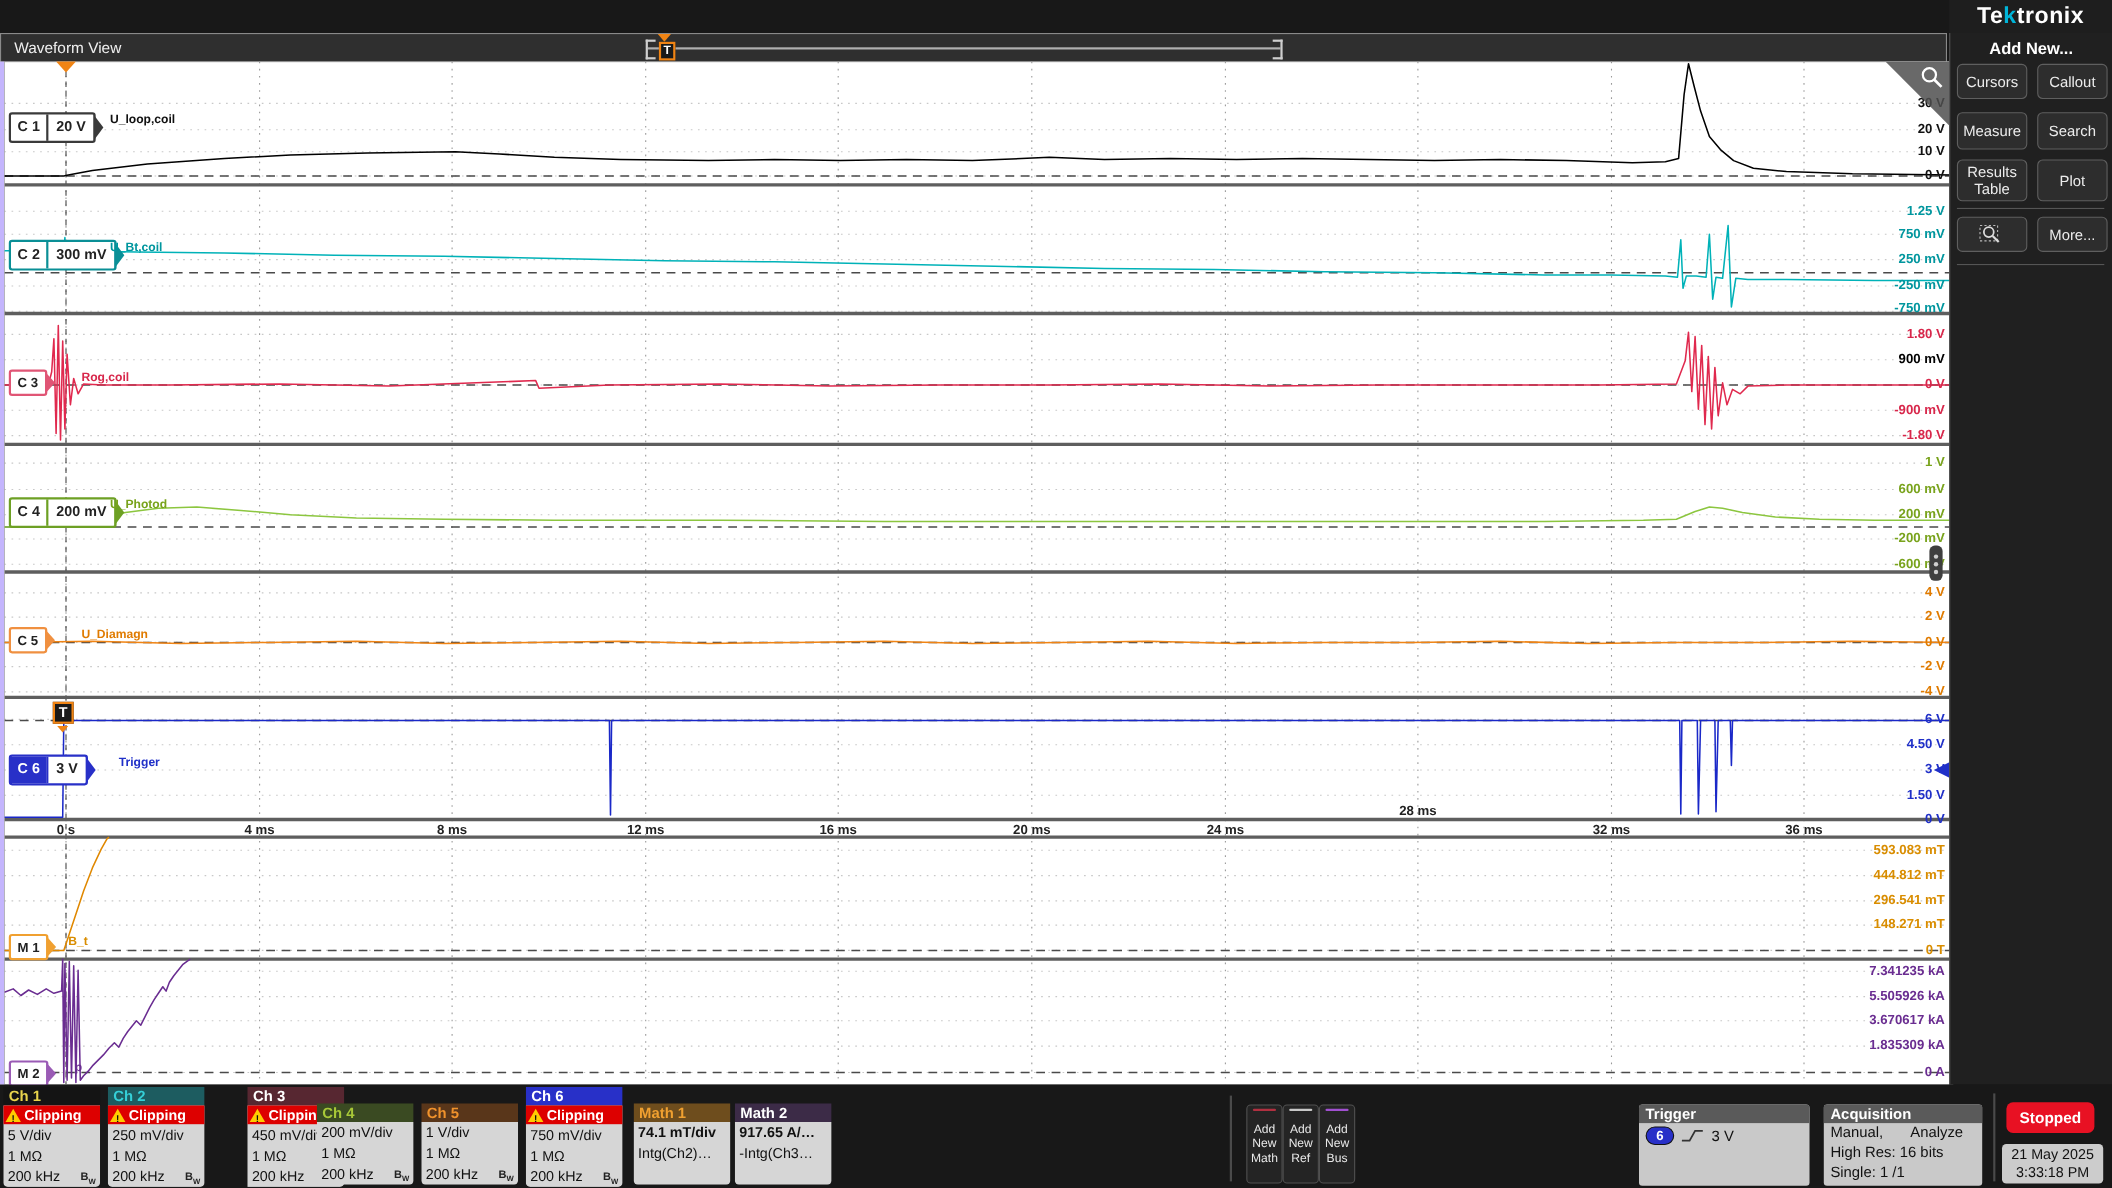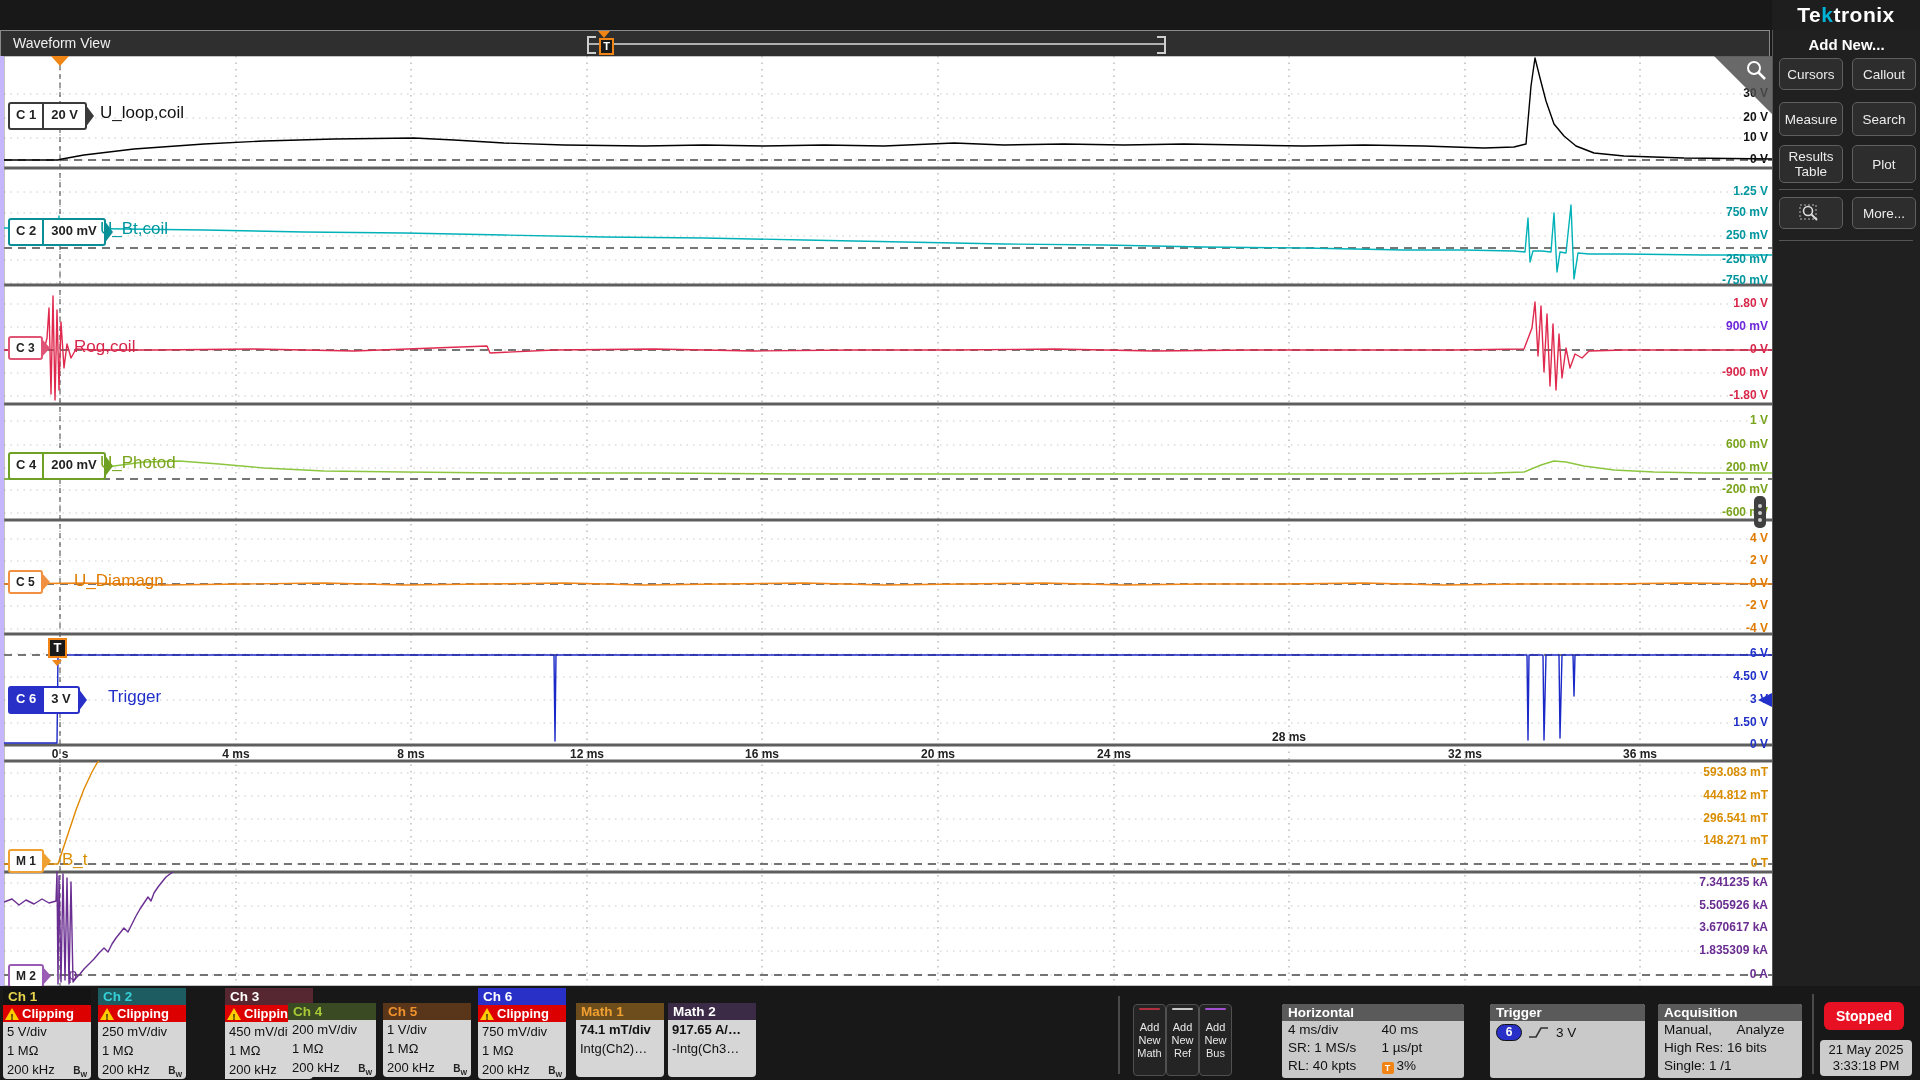--- a/index.html
+++ b/index.html
@@ -23,21 +23,21 @@
   .bracket.r{right:-2px;border-right:2px solid #cfcfcf;}
   .tbadge{position:absolute;box-sizing:border-box;background:#1a1a1a;border:2px solid #f08414;
           color:#fff;font-weight:bold;text-align:center;}
   .tri-down{position:absolute;width:0;height:0;border-left:7px solid transparent;border-right:7px solid transparent;border-top:8px solid #f08414;}
   
   #plot{position:absolute;left:0;top:56px;width:1772px;height:930px;background:#ffffff;
         border-left:4px solid #c4b5fd;box-sizing:border-box;}
   #plot svg{position:absolute;left:0;top:0;}
   .tick{position:absolute;left:1628px;width:136px;text-align:right;font-size:12px;font-weight:bold;white-space:nowrap;}
   .tlabel{position:absolute;width:64px;text-align:center;font-size:12px;font-weight:bold;color:#222;}
-  .cname{position:absolute;font-size:17px;font-weight:normal;white-space:nowrap;}
+  .cname{position:absolute;font-size:11px;font-weight:bold;white-space:nowrap;}
   .cbadge{position:absolute;display:flex;align-items:stretch;background:#fff;border-radius:3px;
           font-weight:bold;font-size:13px;}
   .cbadge .bid{padding:3px 6px;}
   .cbadge .bscale{border-left-style:solid;border-left-width:2px;padding:3px 7px;}
   .cbadge .tip{width:0;height:0;align-self:center;}
   #zoom-corner{position:absolute;right:0;top:0;width:58px;height:58px;background:#4f4f4fd9;
                clip-path:polygon(0 0,100% 0,100% 100%);}
   #zoom-corner svg{left:auto;right:3px;top:3px;}
   .lvl-arrow{position:absolute;width:0;height:0;border-top:8px solid transparent;border-bottom:8px solid transparent;border-right:16px solid #2030c8;}
   #drag-handle{position:absolute;left:1750px;top:440px;width:12px;height:32px;background:#3f3f3f;border-radius:5px;padding-top:5px;box-sizing:border-box;}
@@ -174,21 +174,21 @@
       <div class="tick" style="top: 30px; color: rgb(17, 17, 17);">30 V</div>
       <div class="tick" style="top: 54px; color: rgb(17, 17, 17);">20 V</div>
       <div class="tick" style="top: 74px; color: rgb(17, 17, 17);">10 V</div>
       <div class="tick" style="top: 96px; color: rgb(17, 17, 17);">0 V</div>
       <div class="tick" style="top: 128px; color: rgb(0, 150, 158);">1.25 V</div>
       <div class="tick" style="top: 149px; color: rgb(0, 150, 158);">750 mV</div>
       <div class="tick" style="top: 172px; color: rgb(0, 150, 158);">250 mV</div>
       <div class="tick" style="top: 196px; color: rgb(0, 150, 158);">-250 mV</div>
       <div class="tick" style="top: 217px; color: rgb(0, 150, 158);">-750 mV</div>
       <div class="tick" style="top: 240px; color: rgb(216, 39, 75);">1.80 V</div>
-      <div class="tick" style="top: 263px; color: #6d28d9;">900 mV</div>
+      <div class="tick" style="top: 263px; color: #000000;">900 mV</div>
       <div class="tick" style="top: 286px; color: rgb(216, 39, 75);">0 V</div>
       <div class="tick" style="top: 309px; color: rgb(216, 39, 75);">-900 mV</div>
       <div class="tick" style="top: 332px; color: rgb(216, 39, 75);">-1.80 V</div>
       <div class="tick" style="top: 357px; color: rgb(121, 163, 28);">1 V</div>
       <div class="tick" style="top: 381px; color: rgb(121, 163, 28);">600 mV</div>
       <div class="tick" style="top: 404px; color: rgb(121, 163, 28);">200 mV</div>
       <div class="tick" style="top: 426px; color: rgb(121, 163, 28);">-200 mV</div>
       <div class="tick" style="top: 449px; color: rgb(121, 163, 28);">-600 mV</div>
       <div class="tick" style="top: 475px; color: rgb(224, 123, 0);">4 V</div>
       <div class="tick" style="top: 497px; color: rgb(224, 123, 0);">2 V</div>
@@ -404,35 +404,20 @@
         <div>New</div>
         <div>Ref</div>
       </div>
       <div class="addbtn" style="left: 1199px; top: 18px;">
         <div class="topline" style="background: rgb(160, 80, 208);"></div>
         <div>Add</div>
         <div>New</div>
         <div>Bus</div>
       </div>
       <div class="vsep" style="left: 1118px; top: 10px; height: 78px;"></div>
-      <div class="fpanel" style="left: 1282px; width: 182px;">
-        <div class="ph">Horizontal</div>
-        <div class="prow">
-          <span class="c1c">4 ms/div</span>
-          <span class="c2c"><span>40 ms</span></span>
-        </div>
-        <div class="prow">
-          <span class="c1c">SR: 1 MS/s</span>
-          <span class="c2c"><span>1 µs/pt</span></span>
-        </div>
-        <div class="prow">
-          <span class="c1c">RL: 40 kpts</span>
-          <span class="c2c"><span class="ticon">T</span><span>3%</span></span>
-        </div>
-      </div>
       <div class="fpanel" style="left: 1490px; width: 155px;">
         <div class="ph">Trigger</div>
         <div class="prow" style="margin-top: 3px;">
           <span class="pill">6</span>
           <svg width="26" height="16" style="margin:0 4px">
             <polyline points="3,13 10,13 15,4 22,4" fill="none" stroke="#333" stroke-width="1.6"></polyline>
           </svg>
           <span>3 V</span>
         </div>
       </div>

